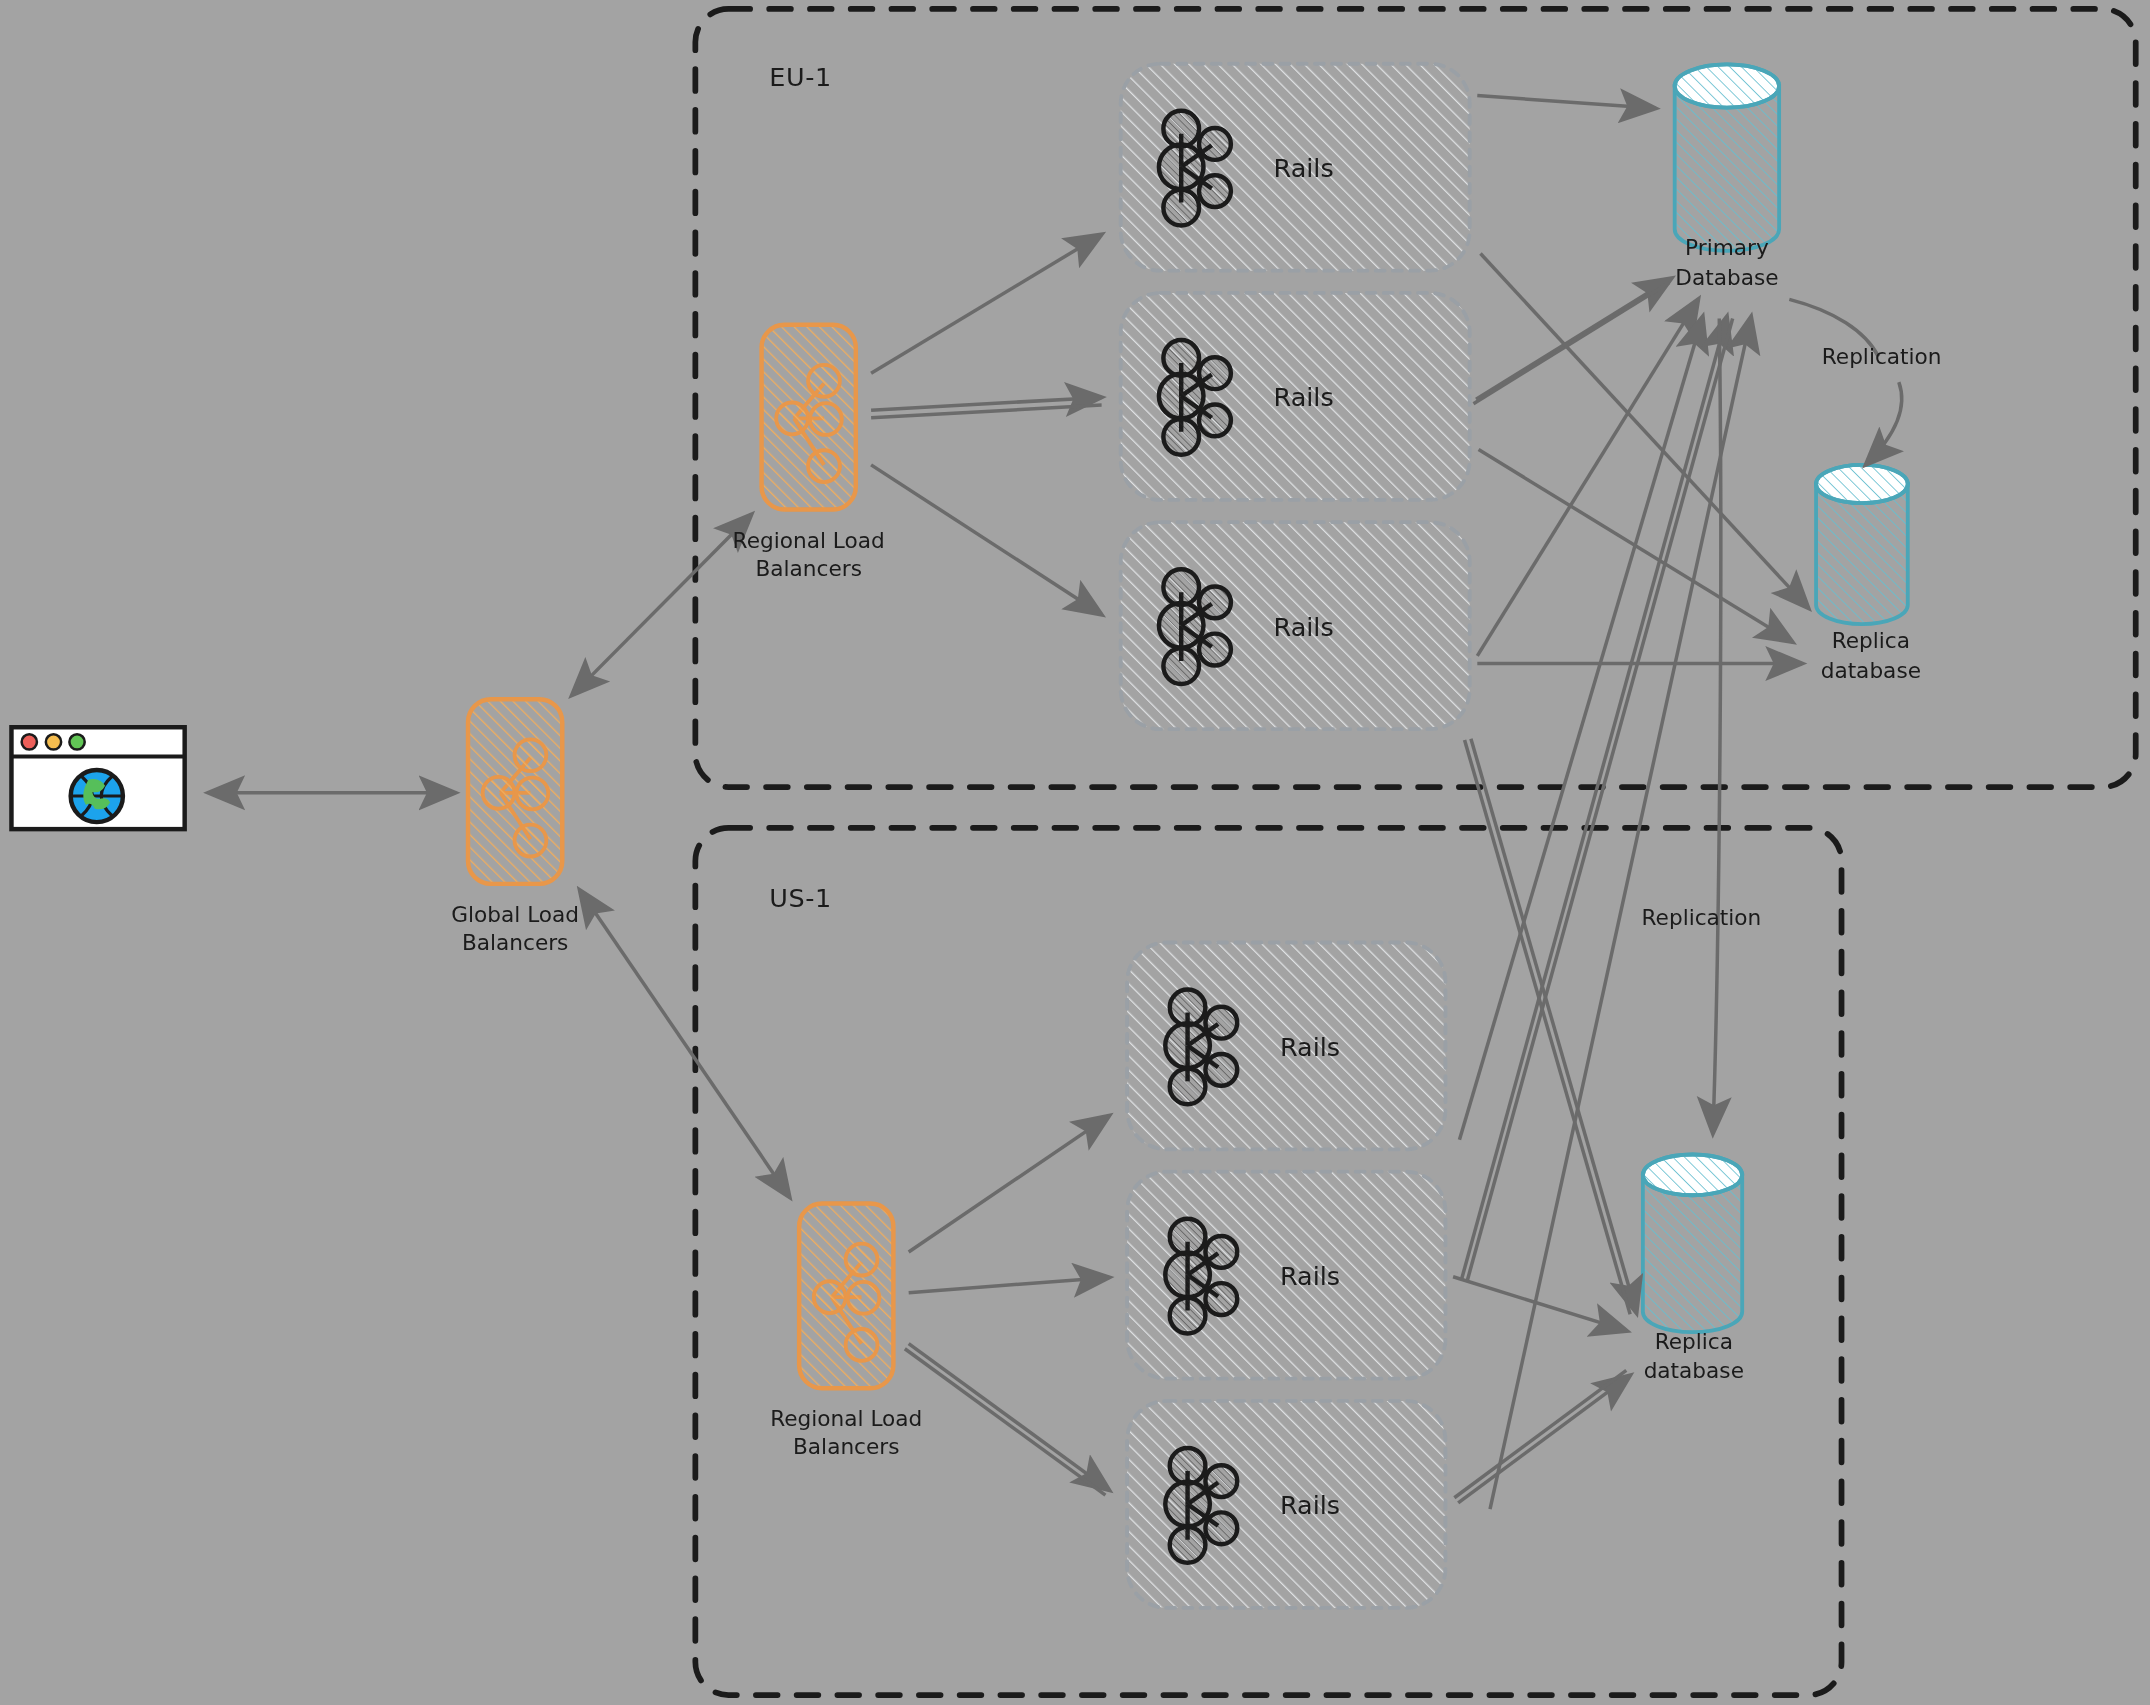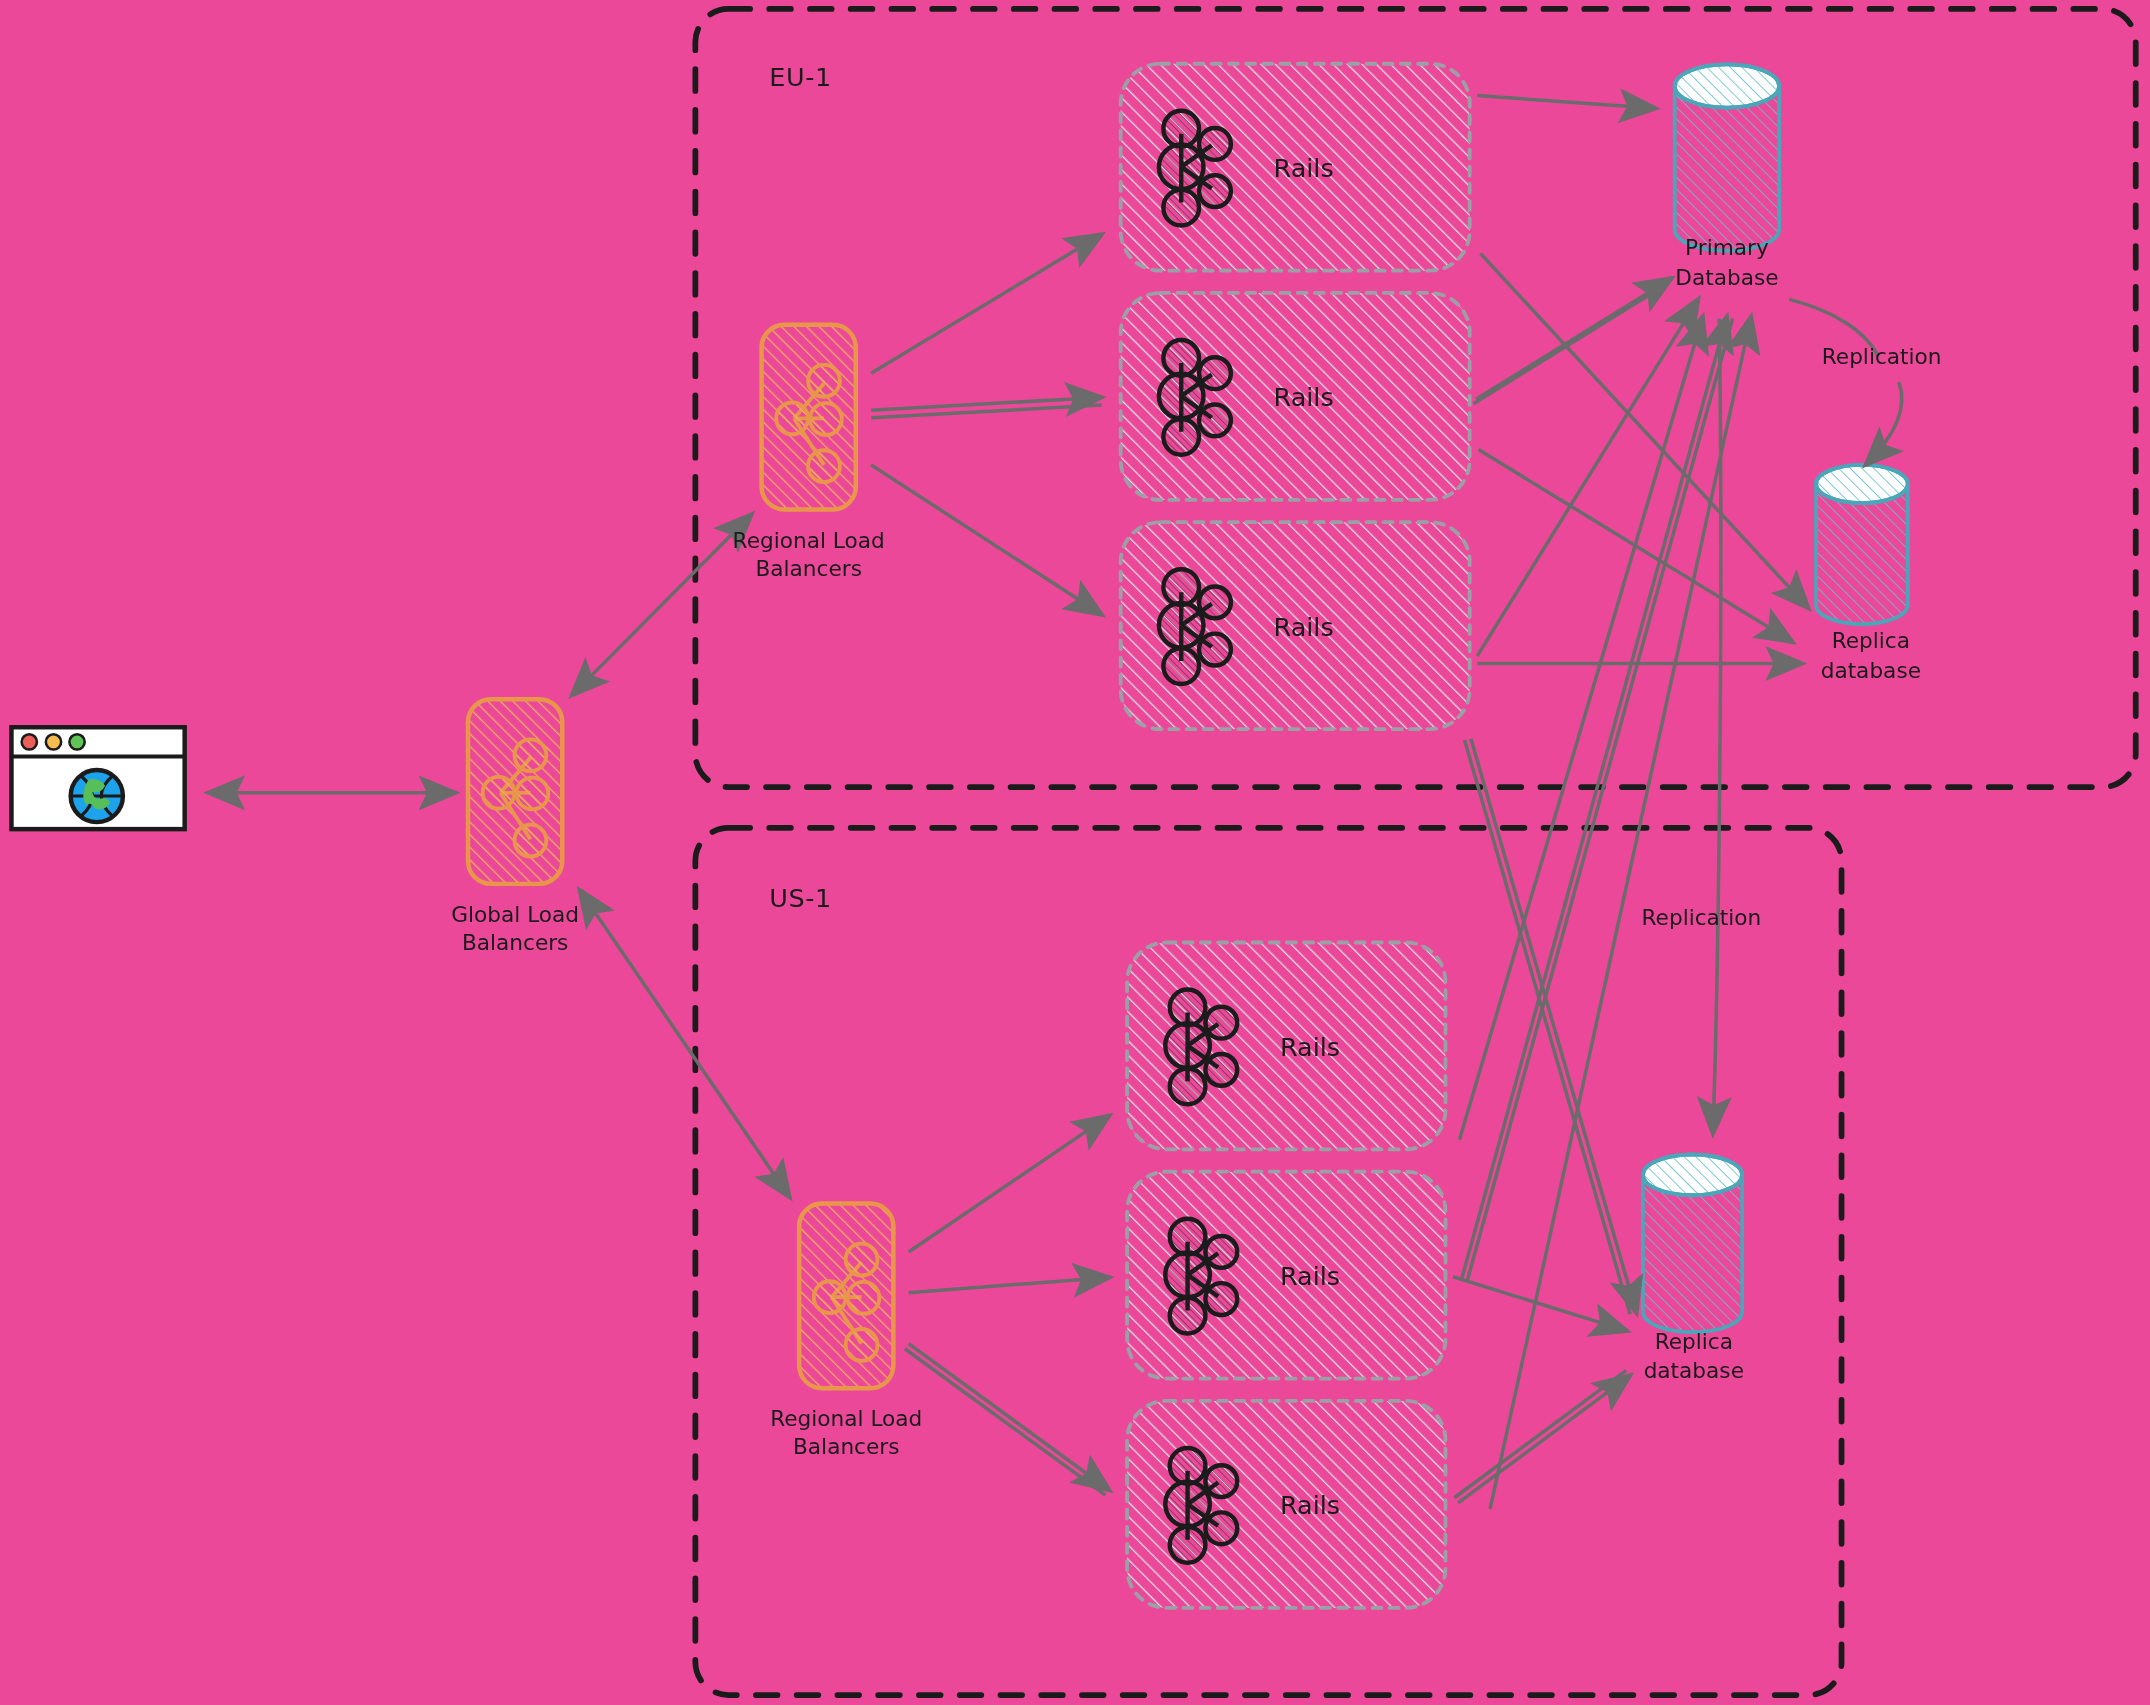--- a/index.html
+++ b/index.html
@@ -1,17 +1,17 @@
 <!DOCTYPE html>
 <html style="font-size:10.2px"><head>
 <meta charset="utf-8">
 <style>
   html,body{margin:0;padding:0;background:#ffffff;}
   body{font-family:"DejaVu Sans", sans-serif;}
-  #stage{position:relative;width:2151px;height:1706px;background:#ec4899;overflow:hidden;}
+  #stage{position:relative;width:2151px;height:1706px;background:#a3a3a3;overflow:hidden;}
   svg.layer{position:absolute;top:0;left:0;width:2151px;height:1706px;}
   .hand{font-family:"DejaVu Sans", sans-serif;font-weight:400;fill:#1b1b1b;}
   .lbl-region{font-size:40px;letter-spacing:1px;}
   .lbl-node{font-size:40px;}
   .lbl-sub{font-size:34px;}
   .lbl-edge{font-size:34px;}
   text{ -webkit-font-smoothing:antialiased; }
 </style>
 </head>
 <body>

